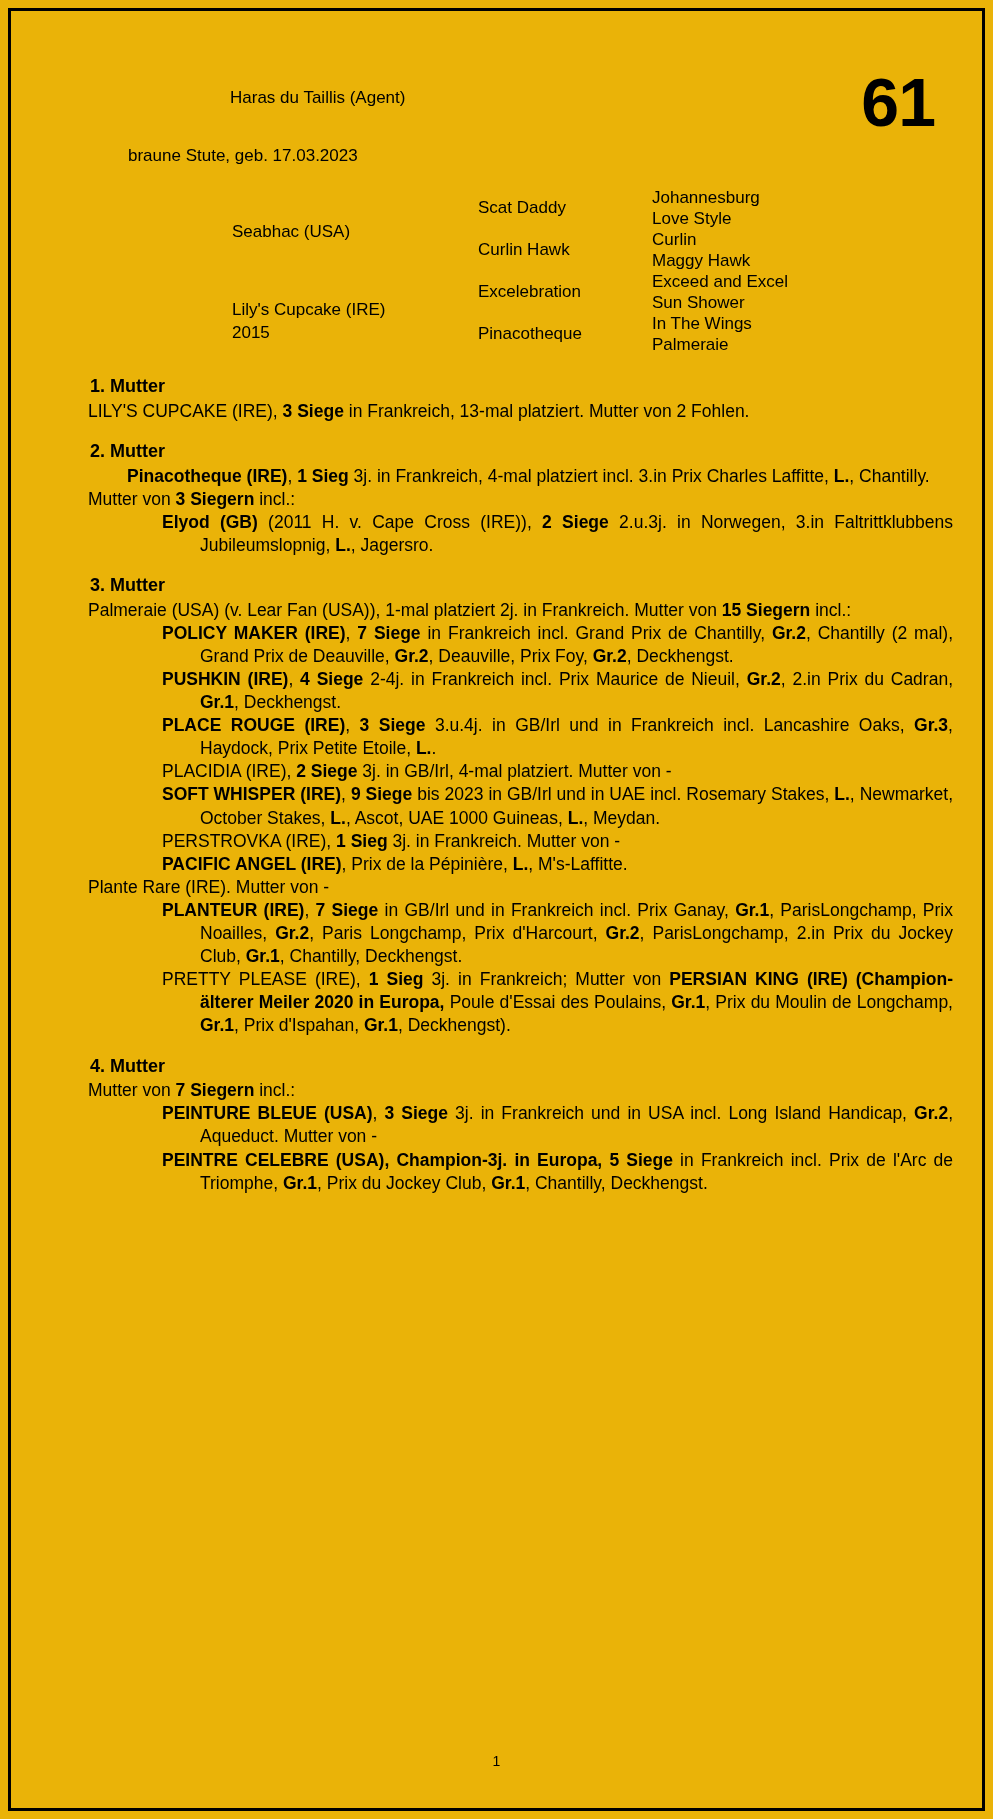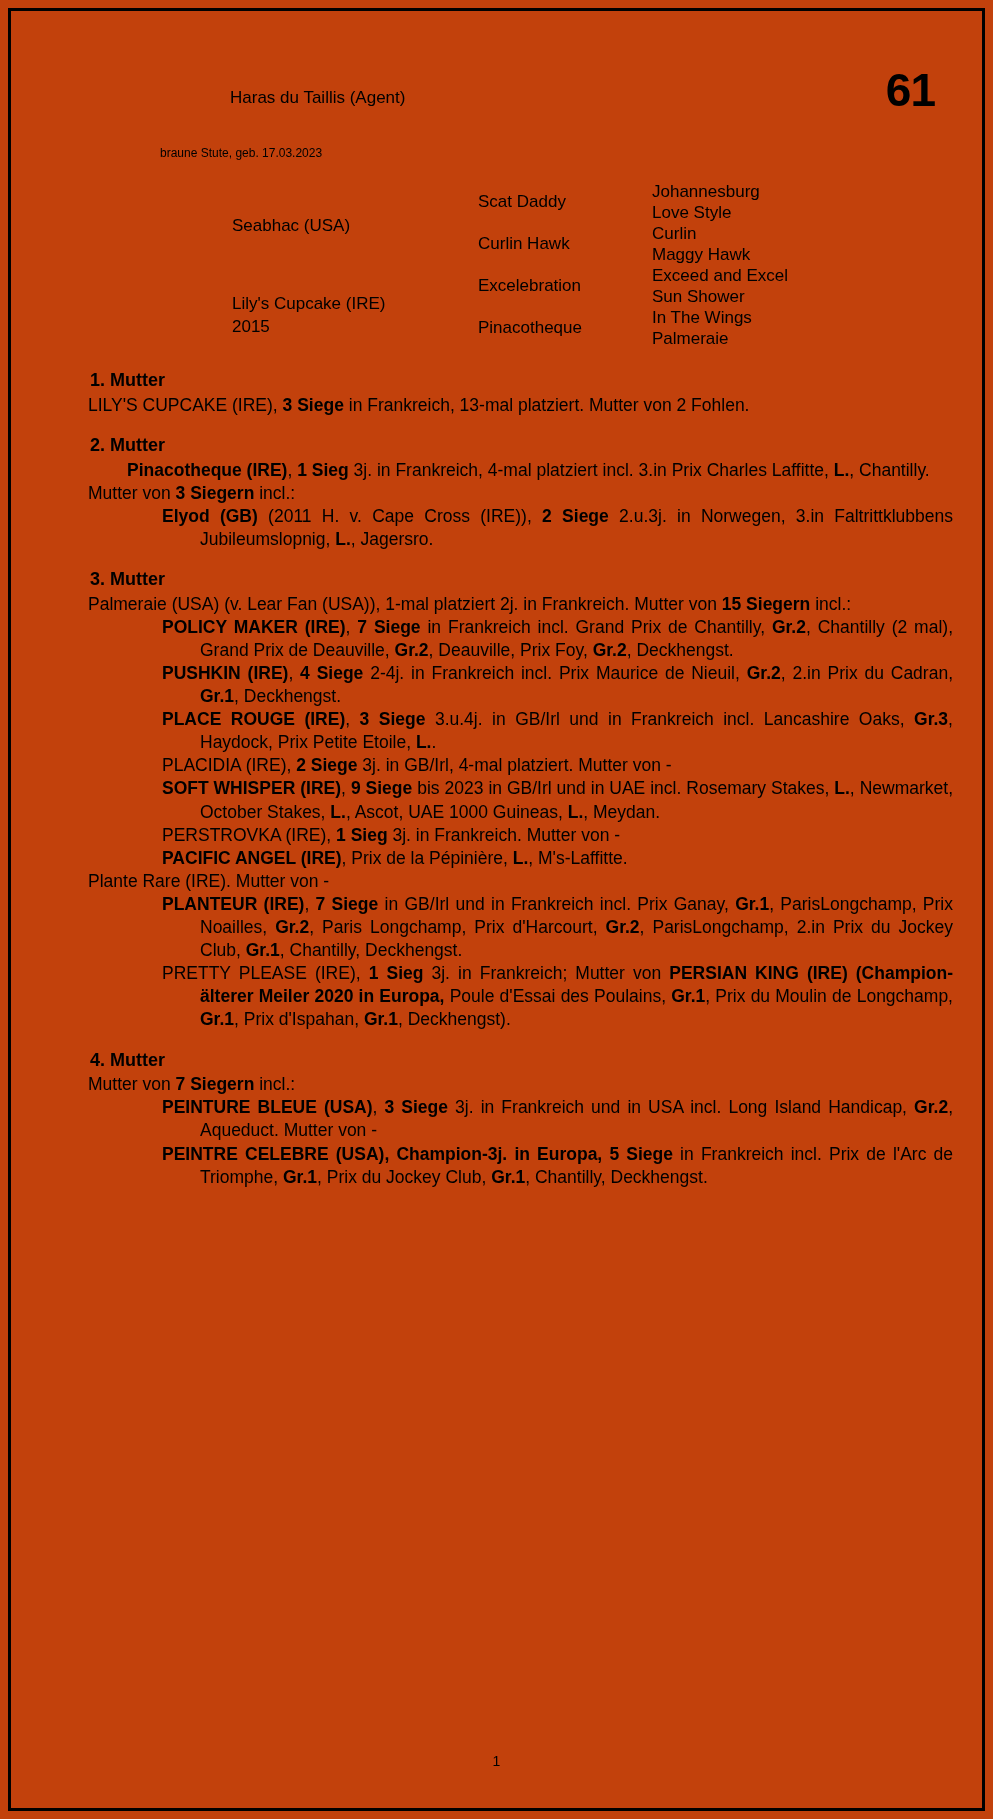--- a/index.html
+++ b/index.html
@@ -9,21 +9,21 @@
   }
   body {
     font-family: "Liberation Sans", sans-serif;
     color: #000000;
   }
   .page {
     position: relative;
     width: 993px;
     height: 1819px;
     margin: 0 auto;
-    background: #c2410c;
+    background: #eab308;
     box-sizing: border-box;
     overflow: hidden;
   }
   .border-frame {
     position: absolute;
     left: 8px;
     top: 8px;
     right: 8px;
     bottom: 8px;
     border: 3px solid #000;
@@ -45,35 +45,35 @@
   .consignor {
     position: absolute;
     left: 190px;
     top: 58px;
     font-size: 17px;
   }
   .lot-number {
     position: absolute;
     right: 18px;
     top: 33px;
-    font-size: 46px;
+    font-size: 68px;
     font-weight: bold;
     letter-spacing: -1px;
   }
 
   
   .horse-name {
     margin-left: 190px;
     font-size: 37px;
     font-weight: bold;
     letter-spacing: 0px;
   }
   .horse-desc {
-    margin-left: 120px;
-    font-size: 12px;
+    margin-left: 88px;
+    font-size: 17px;
     margin-top: 6px;
   }
 
   
   .pedigree {
     position: relative;
     margin-top: 14px;
     height: 178px;
     font-size: 17px;
   }

